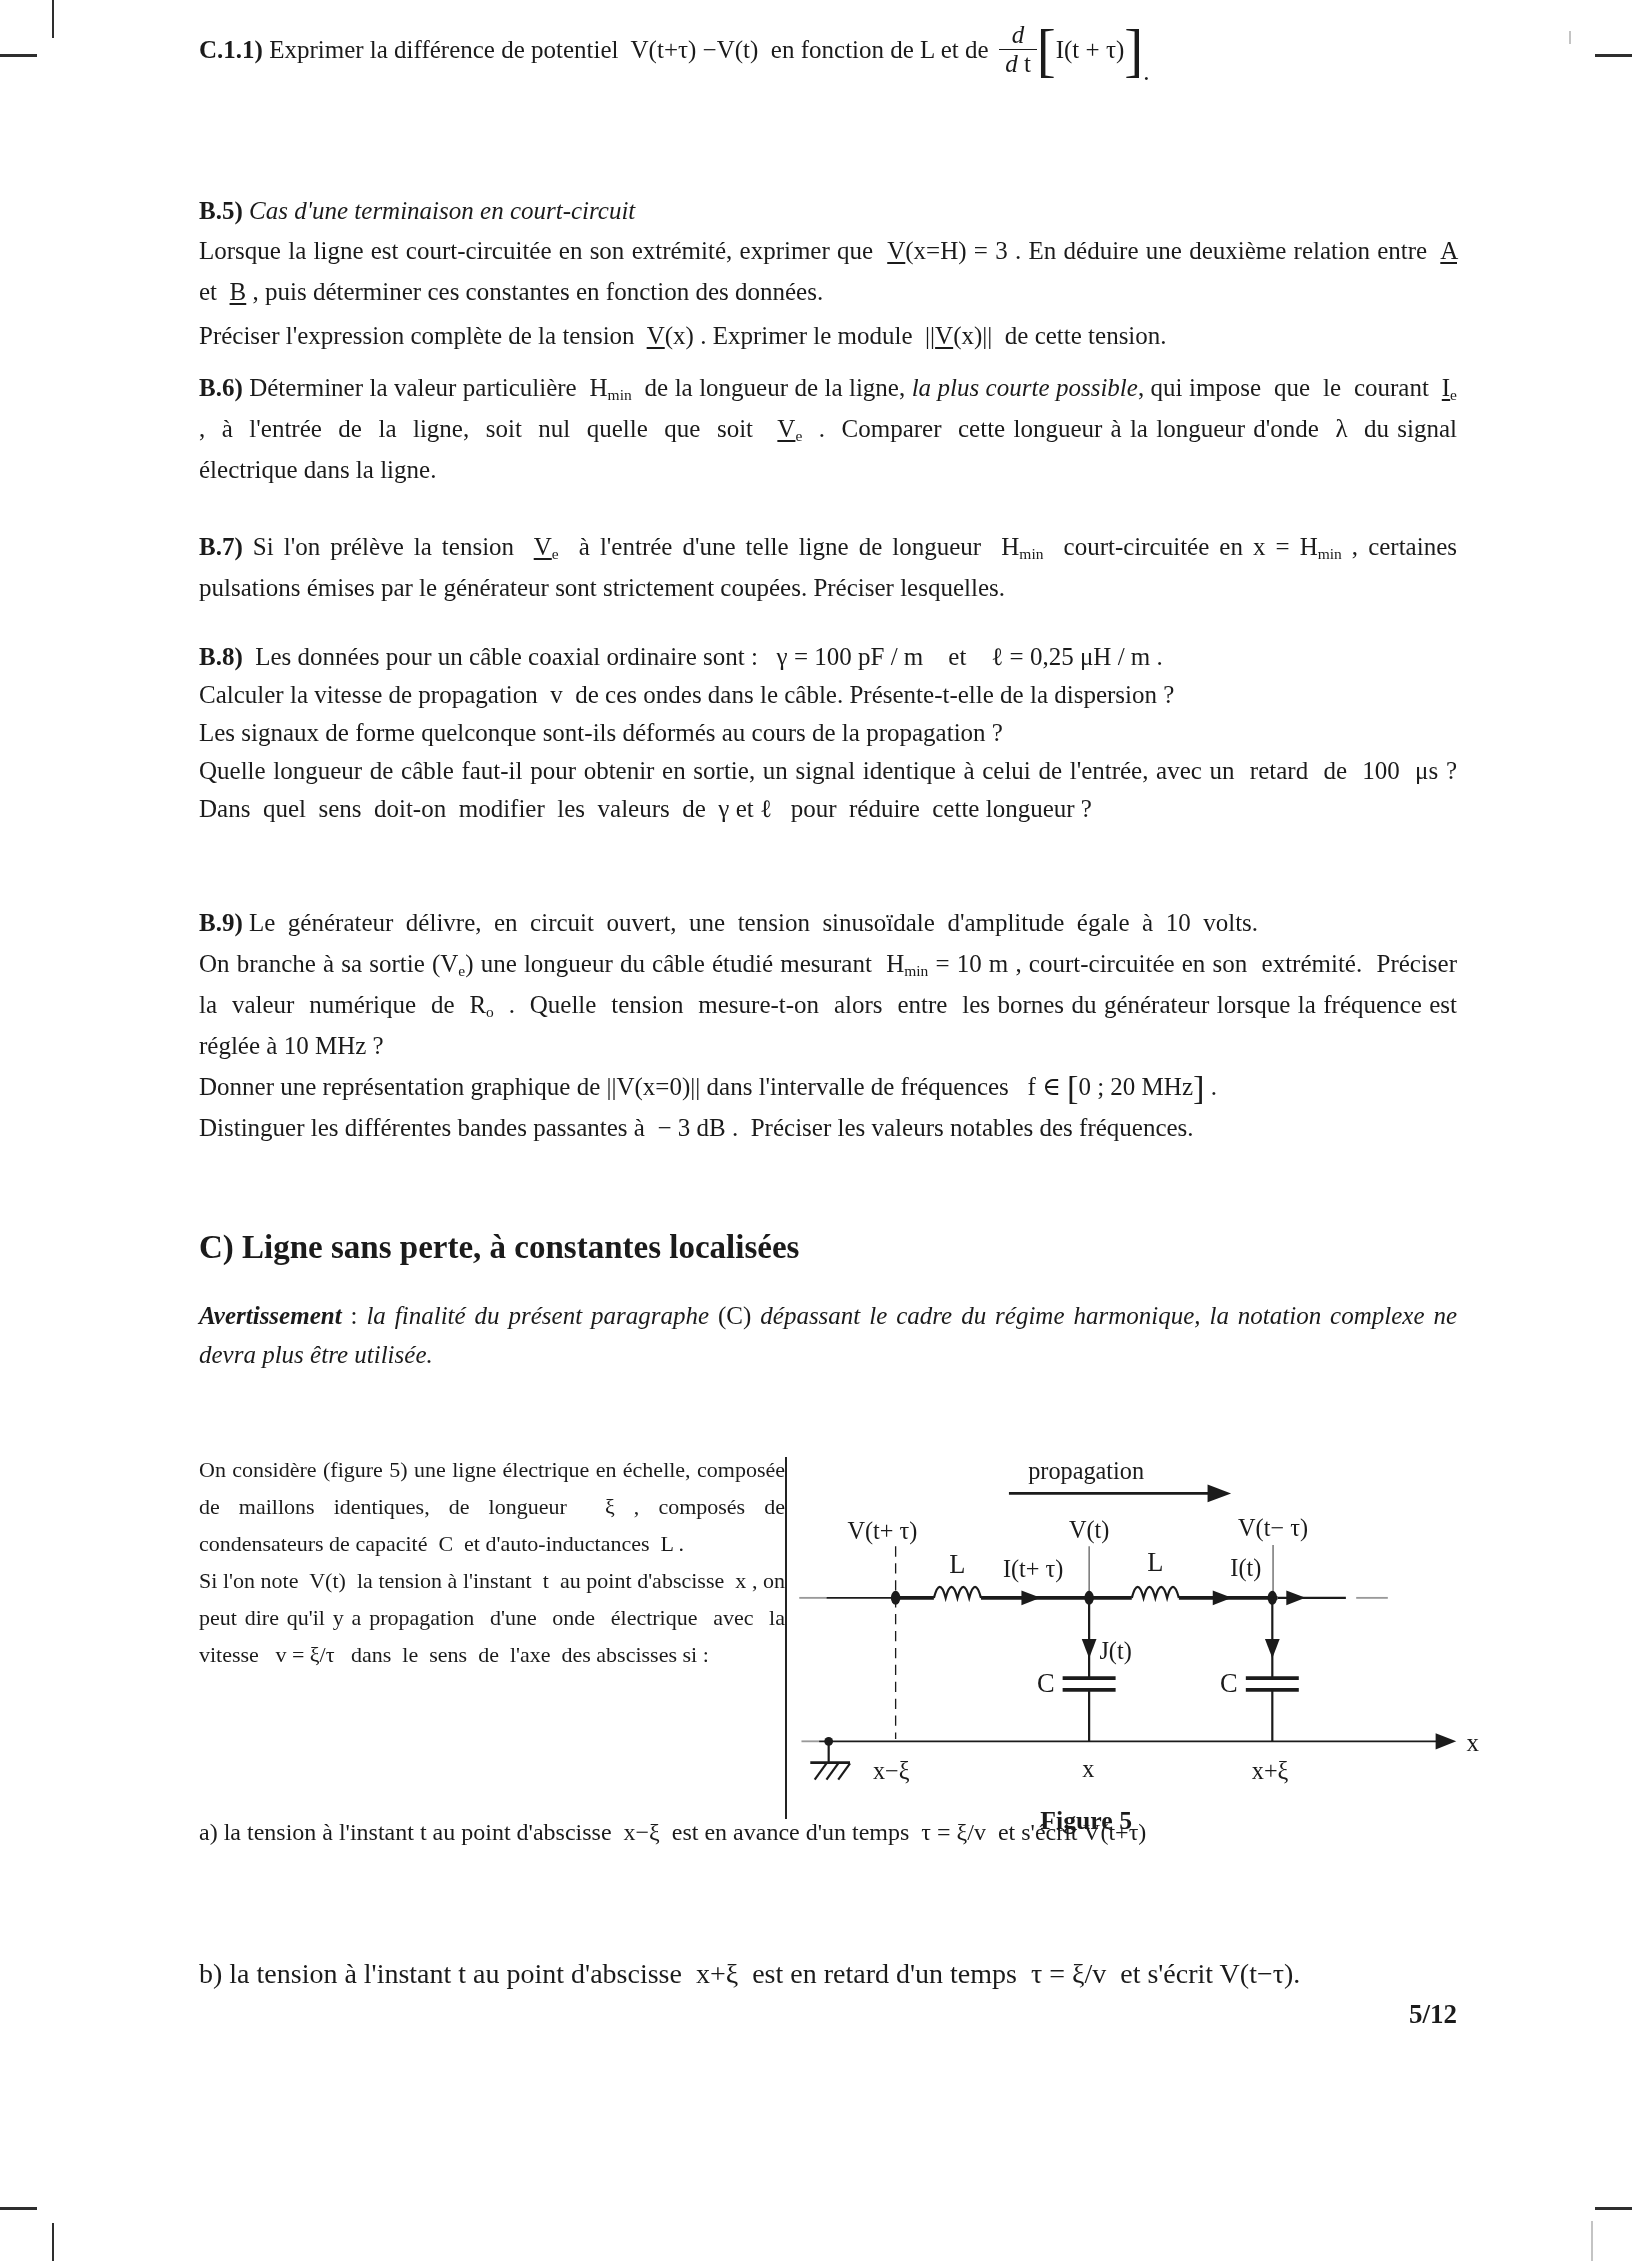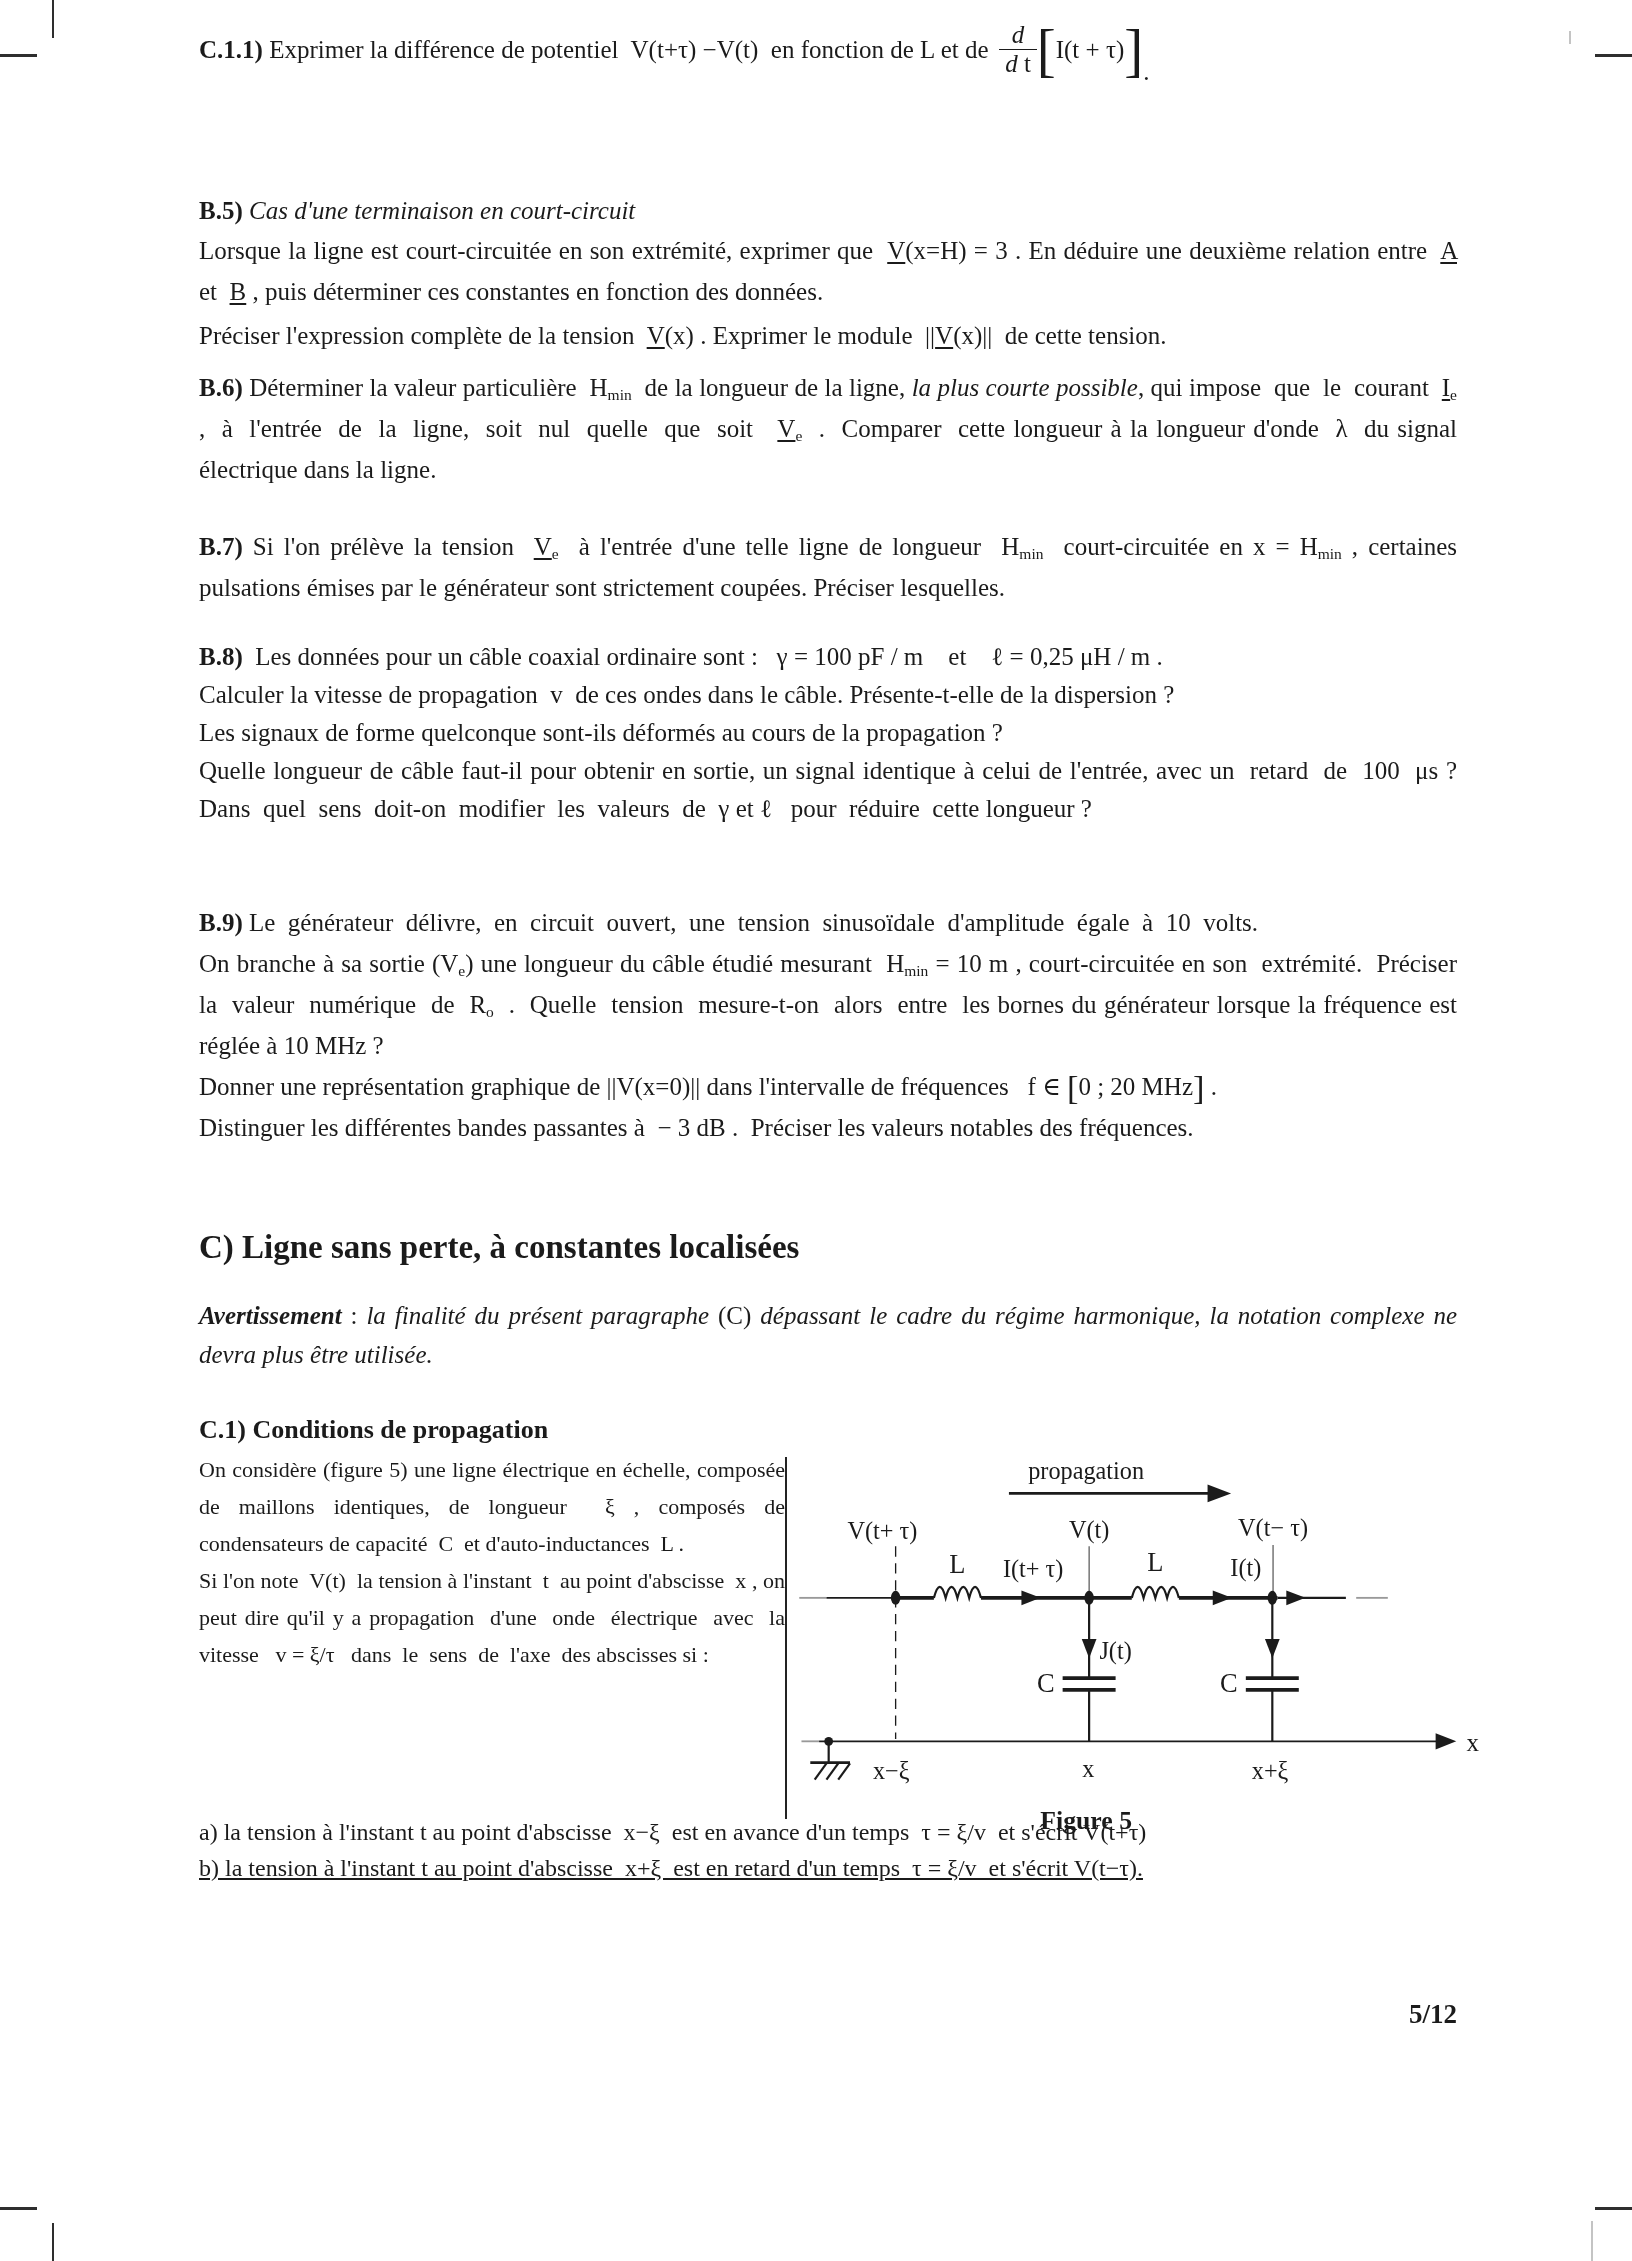--- a/index.html
+++ b/index.html
@@ -71,21 +71,20 @@
 
   <div class="para" style="top:902px;line-height:41px;"><span class="b">B.9) </span><span><span>Le  générateur  délivre,  en  circuit  ouvert,  une  tension  sinusoïdale  d'amplitude  égale  à  10  volts.
 On branche à sa sortie (V</span><span class="sub">e</span><span>) une longueur du câble étudié mesurant  H</span><span class="sub">min</span><span> = 10 m , court-circuitée en son  extrémité.  Préciser  la  valeur  numérique  de  R</span><span class="sub">o</span><span>  .  Quelle  tension  mesure-t-on  alors  entre  les bornes du générateur lorsque la fréquence est réglée à 10 MHz ?
 Donner une représentation graphique de ||V(x=0)|| dans l'intervalle de fréquences   f ∈ </span><span class="bigbr">[</span><span>0 ; 20 MHz</span><span class="bigbr">]</span><span> .
 Distinguer les différentes bandes passantes à  − 3 dB .  Préciser les valeurs notables des fréquences.</span></span></div>
 
   <div class="abs h-section" style="left:199px;top:1227px;width:1258px;">C) Ligne sans perte, à constantes localisées</div>
 
   <div class="para" style="top:1296px;line-height:39px;"><span class="bi">Avertissement</span><span> : </span><span class="i">la finalité du présent paragraphe </span><span>(C)</span><span class="i"> dépassant le cadre du régime harmonique, la notation complexe ne devra plus être utilisée.</span></div>
 
-  <div class="abs h-sub" style="left:199px;top:1411px;width:663px;">C.1) Conditions de propagation</div>
 
   <div class="para" style="top:1451px;width:586px;font-size:22px;line-height:37px;"><span>On considère (figure 5) une ligne électrique en échelle, composée de maillons identiques, de longueur  ξ , composés de condensateurs de capacité  C  et d'auto-inductances  L .
 Si l'on note  V(t)  la tension à l'instant  t  au point d'abscisse  x , on peut dire qu'il y a propagation  d'une  onde  électrique  avec  la vitesse   v = ξ/τ   dans  le  sens  de  l'axe  des abscisses si :</span></div>
 
   <div class="sep" style="left:785px;top:1457px;width:1.5px;height:362px;"></div>
 
   <svg class="abs" style="left:788px;top:1436px;" width="692" height="412" viewBox="0 0 940 560">
 
     <text x="405" y="58" font-size="33" text-anchor="middle">propagation</text>
     <g>
@@ -162,21 +161,21 @@
     </g>
 
     <text x="140" y="466" font-size="33" text-anchor="middle">x−ξ</text>
     <text x="408" y="463" font-size="33" text-anchor="middle">x</text>
     <text x="655" y="466" font-size="33" text-anchor="middle">x+ξ</text>
 
     <text x="405" y="534" font-size="35" font-weight="bold" text-anchor="middle">Figure 5</text>
   </svg>
 
   <div class="para" style="top:1812px;font-size:24px;text-align:left;"><span>a) la tension à l'instant t au point d'abscisse  x−ξ  est en avance d'un temps  τ = ξ/v  et s'écrit V(t+τ)</span></div>
-  <div class="para" style="top:1848px;font-size:24px;text-align:left;text-decoration:underline;"><span>b) la tension à l'instant t au point d'abscisse  x+ξ  est en retard d'un temps  τ = ξ/v  et s'écrit V(t−τ).</span></div>
+  <div class="para" style="top:1953px;font-size:28px;text-align:left;"><span>b) la tension à l'instant t au point d'abscisse  x+ξ  est en retard d'un temps  τ = ξ/v  et s'écrit V(t−τ).</span></div>
 
   <div class="c11row">
     <span class="b">C.1.1) </span><span>Exprimer la différence de potentiel  V(t+τ) −V(t)  en fonction de L et de </span><span class="frac"><span class="num"><span class="i">d</span></span><span class="den"><span class="i">d</span><span> t</span></span></span><span class="brk">[</span><span>I(t + τ)</span><span class="brk">]</span><span style="align-self:flex-end;padding-bottom:13.3px;">.</span>
   </div>
 
   <div class="pagenum" style="top:1999px;">5/12</div>
 
 </div>
 
 

